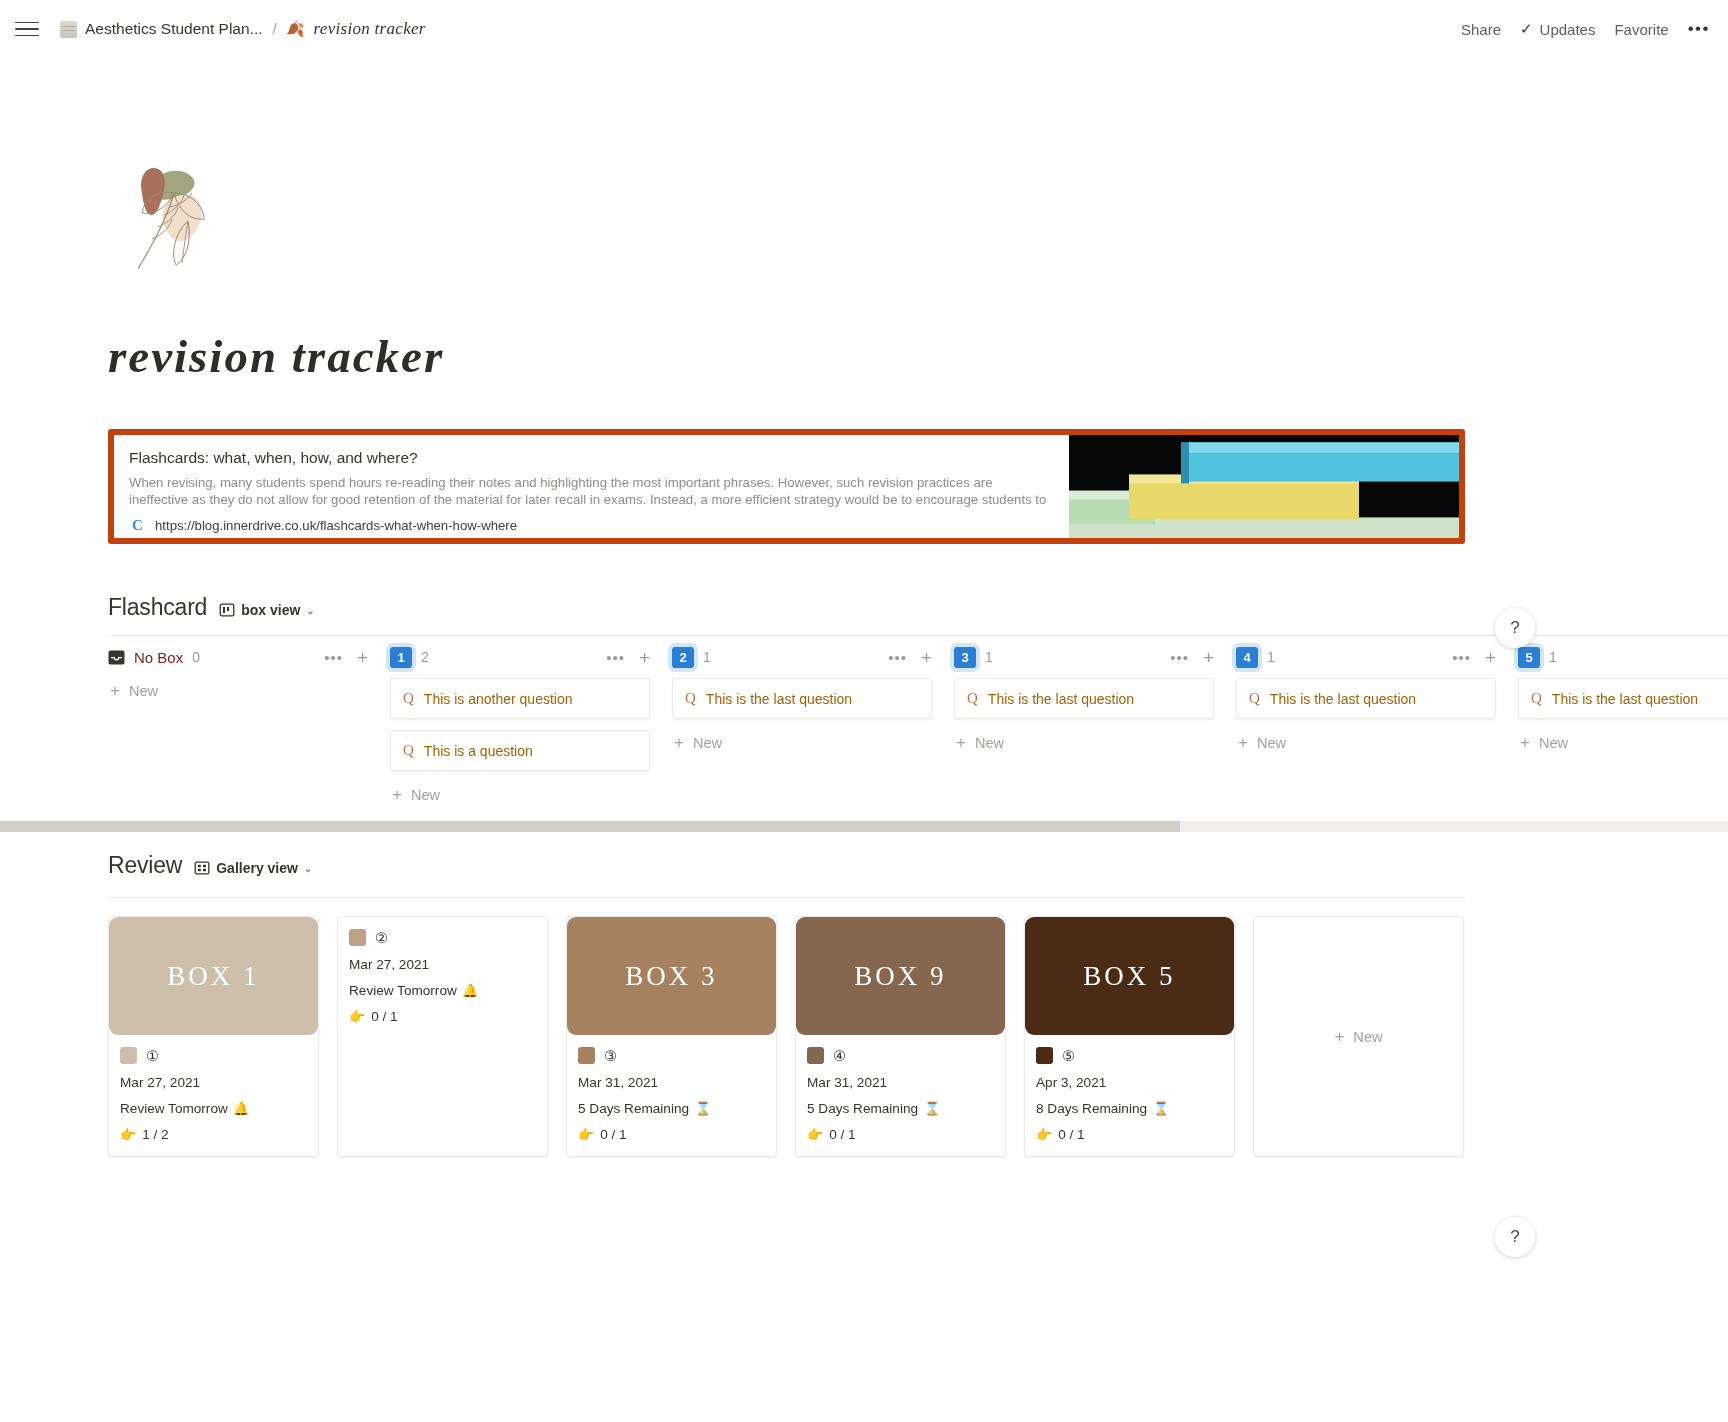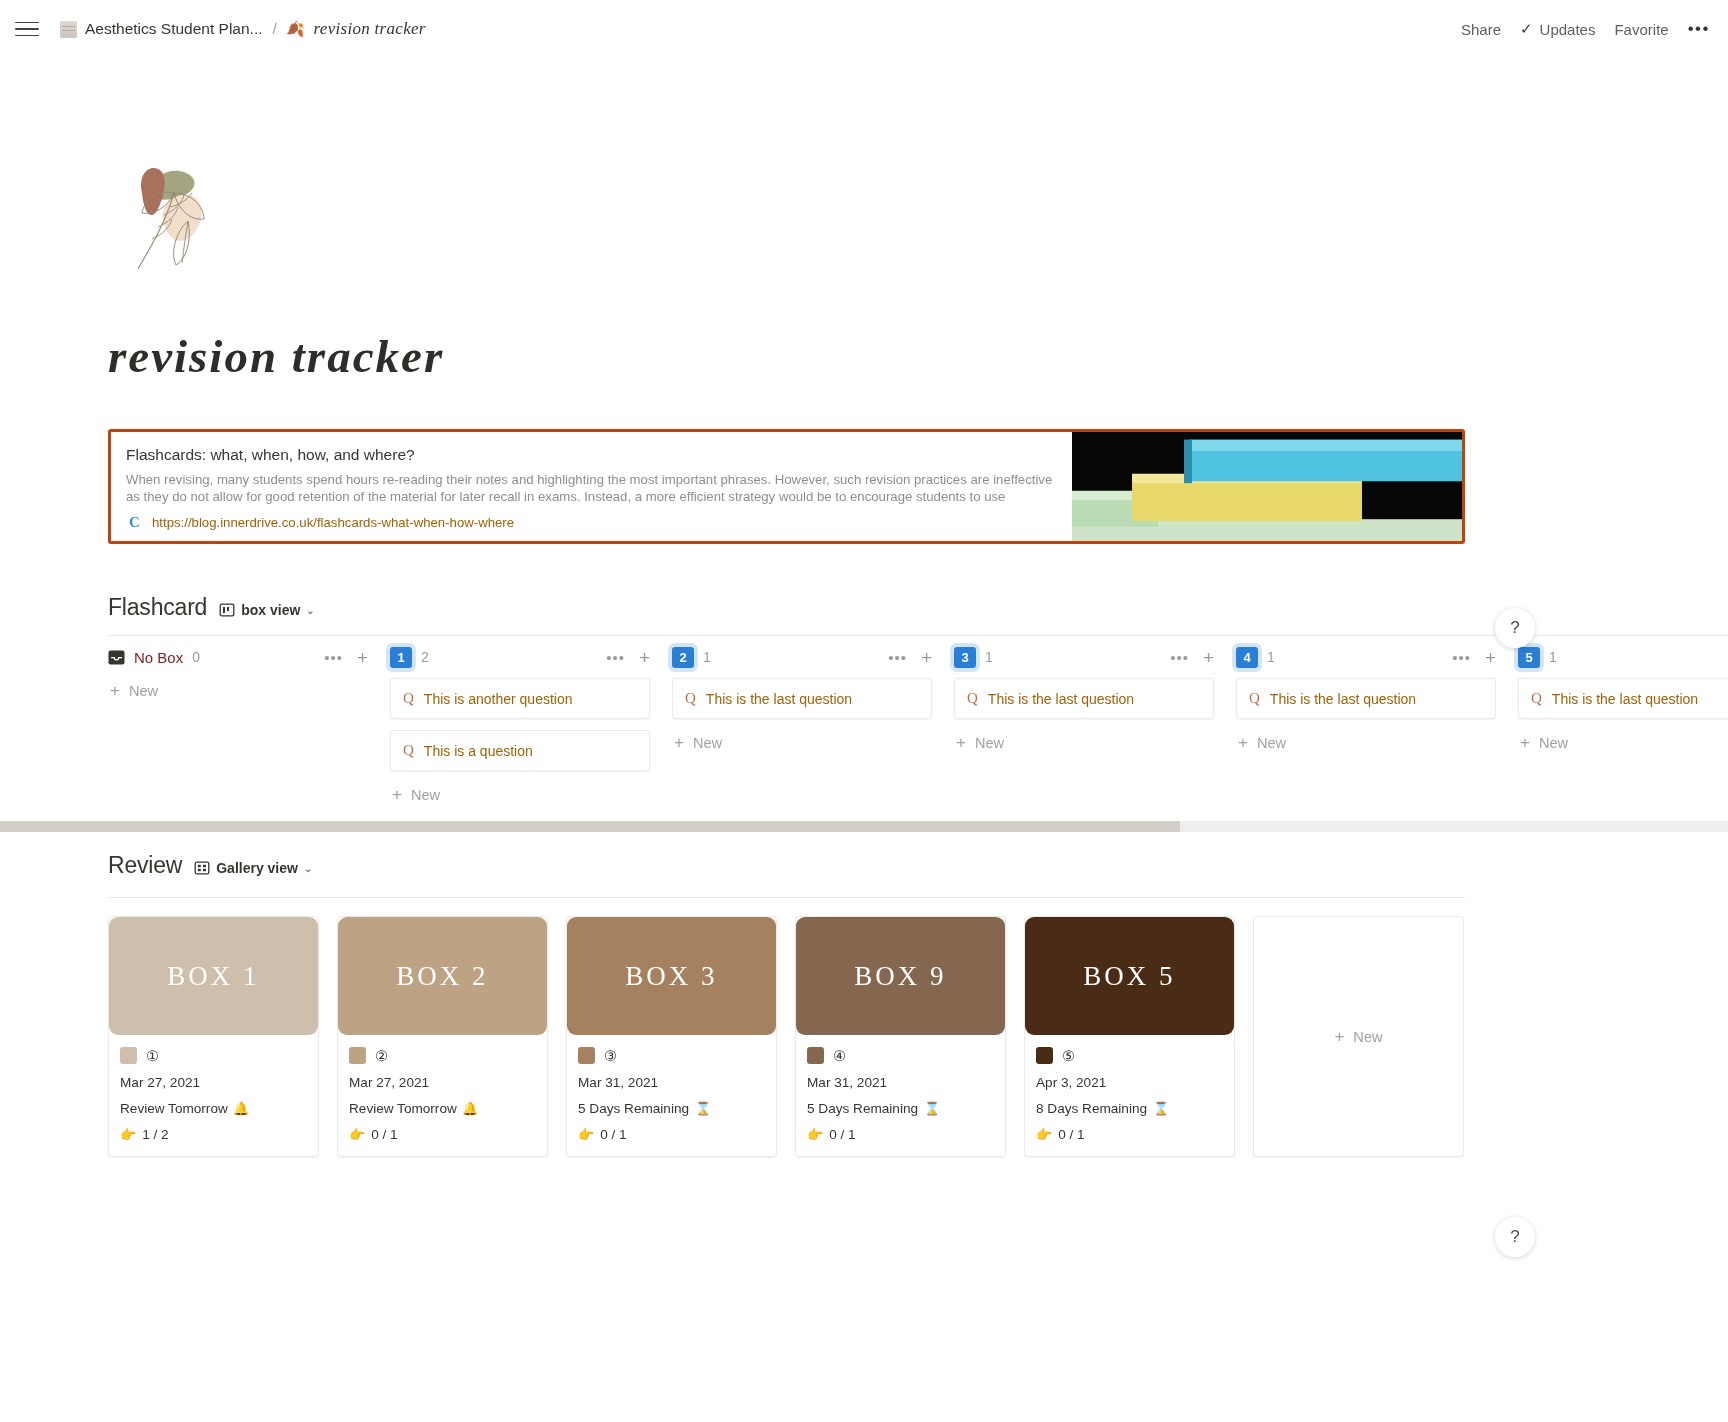--- a/index.html
+++ b/index.html
@@ -58,37 +58,37 @@
     font-style: italic; font-weight: 700;
     font-size: 47px; letter-spacing: 2px;
     color: #2f2d2a;
     margin-top: 52px;
   }
 
   
   .bookmark {
     margin-top: 46px;
     width: 1357px; height: 115px;
-    border: 3px solid #c2410c; border-radius: 3px;
+    border: 6px solid #c2410c; border-radius: 3px;
     display: flex; overflow: hidden; cursor: pointer; background:#fff;
   }
   .bm-left { flex: 1; padding: 13px 16px 12px 15px; min-width: 0; overflow: hidden; }
   .bm-title { font-size: 15.5px; color: #37352f; line-height: 20px; margin-bottom: 6px; }
   .bm-desc {
     font-size: 13.2px; line-height: 17px; color: #908e8b;
     max-height: 34px; overflow: hidden;
   }
   .bm-url-row { display: flex; align-items: center; gap: 9px; margin-top: 9px; }
   .favicon {
     width: 17px; height: 17px; flex:none;
     display:flex; align-items:center; justify-content:center;
     font-family:"Liberation Serif", serif; font-weight:700; font-size:15px;
     color:#2a8fe0;
   }
-  .bm-url { font-size: 13.2px; color: #a16207; white-space: nowrap; overflow: hidden; text-overflow: ellipsis; }
+  .bm-url { font-size: 13.2px; color: #404040; white-space: nowrap; overflow: hidden; text-overflow: ellipsis; }
   .bm-img { width: 390px; flex: none; position: relative; overflow: hidden; background:#0a0a08; }
   .bm-img svg { position:absolute; inset:0; width:100%; height:100%; }
 
   
   .sec-head { display: flex; align-items: flex-end; gap: 12px; margin-top: 50px; }
   .sec-title { font-size: 23px; font-weight: 400; color: #37352f; letter-spacing:-.2px;}
   .view-pill { display: flex; align-items: center; gap: 6px; font-size: 14px; font-weight:600; color: #37352f; cursor: pointer; padding-bottom:3px;}
   .view-ico { width: 16px; height: 16px; }
   .chev { font-size: 10px; color:#7d7b77; }
 
@@ -402,23 +402,20 @@
             <span>Review Tomorrow</span>
             <span class="emo">🔔</span>
           </div>
           <div class="gtext">
             <span class="emo">👉</span>
             <span>1 / 2</span>
           </div>
         </div>
       </div>
       <div class="gcard">
-        <div class="gcover" style="background: rgb(189, 162, 132);">
-          <span>BOX 2</span>
-        </div>
         <div class="gbody">
           <div class="grow">
             <span class="swatch" style="background: rgb(189, 162, 132);"></span>
             <span class="circnum">②</span>
           </div>
           <div class="gtext">Mar 27, 2021</div>
           <div class="gtext">
             <span>Review Tomorrow</span>
             <span class="emo">🔔</span>
           </div>

